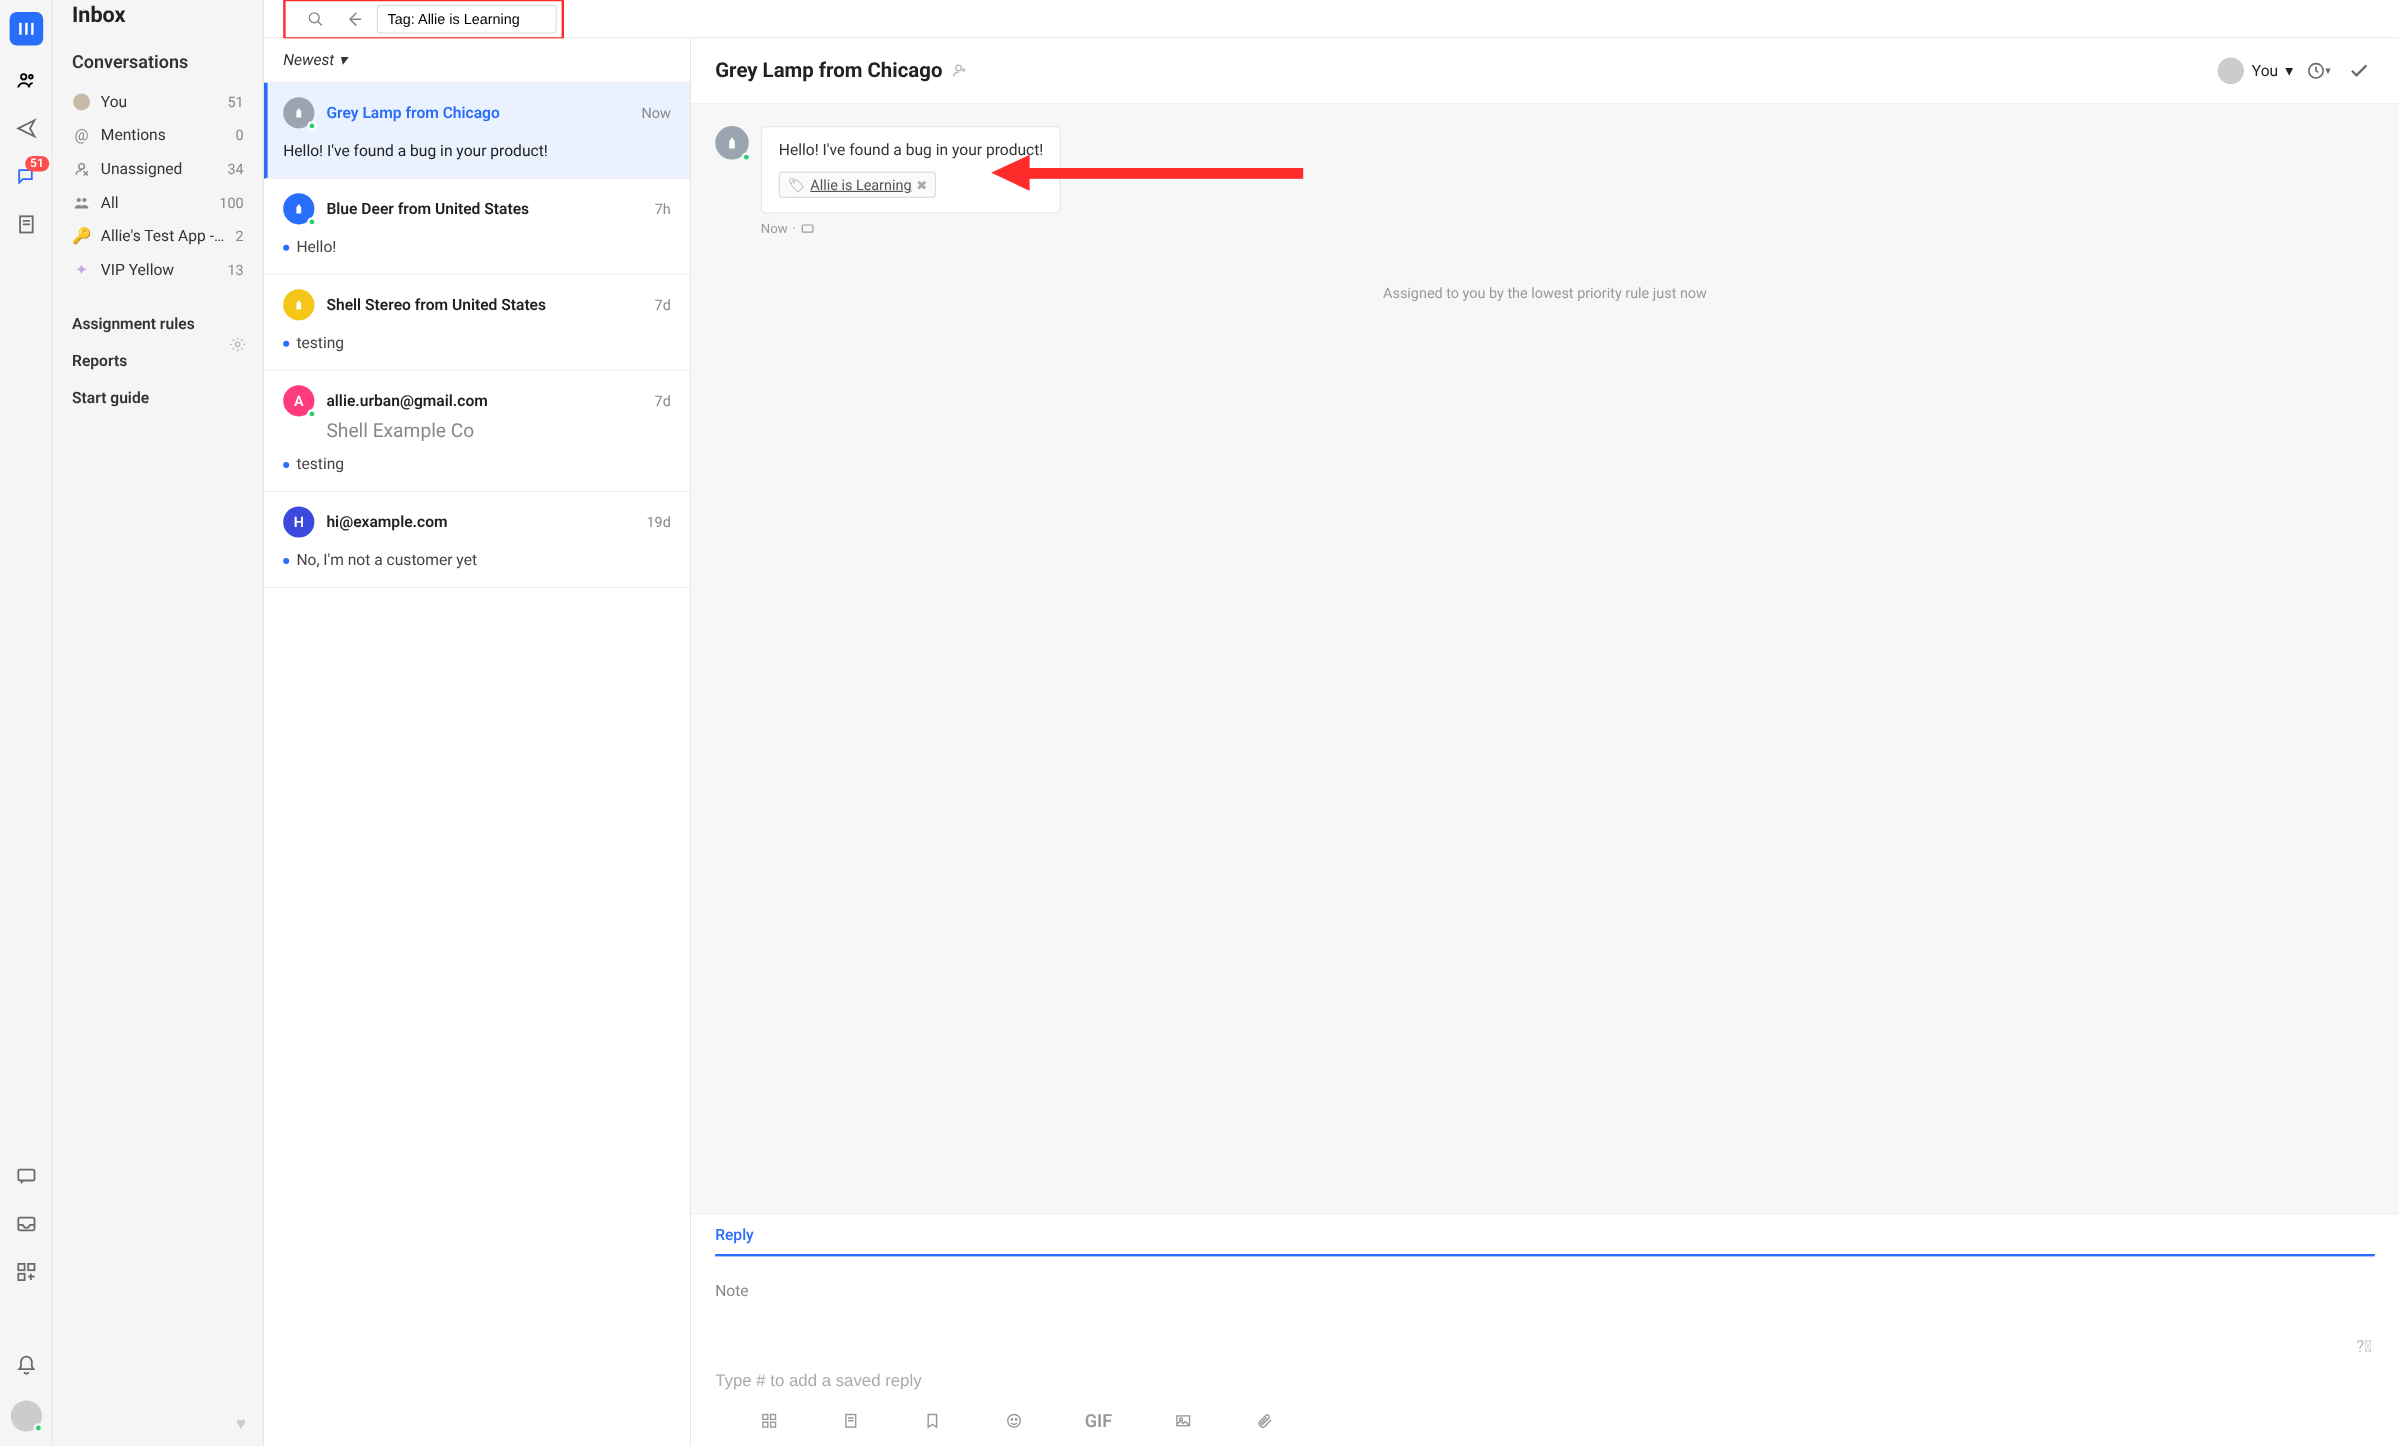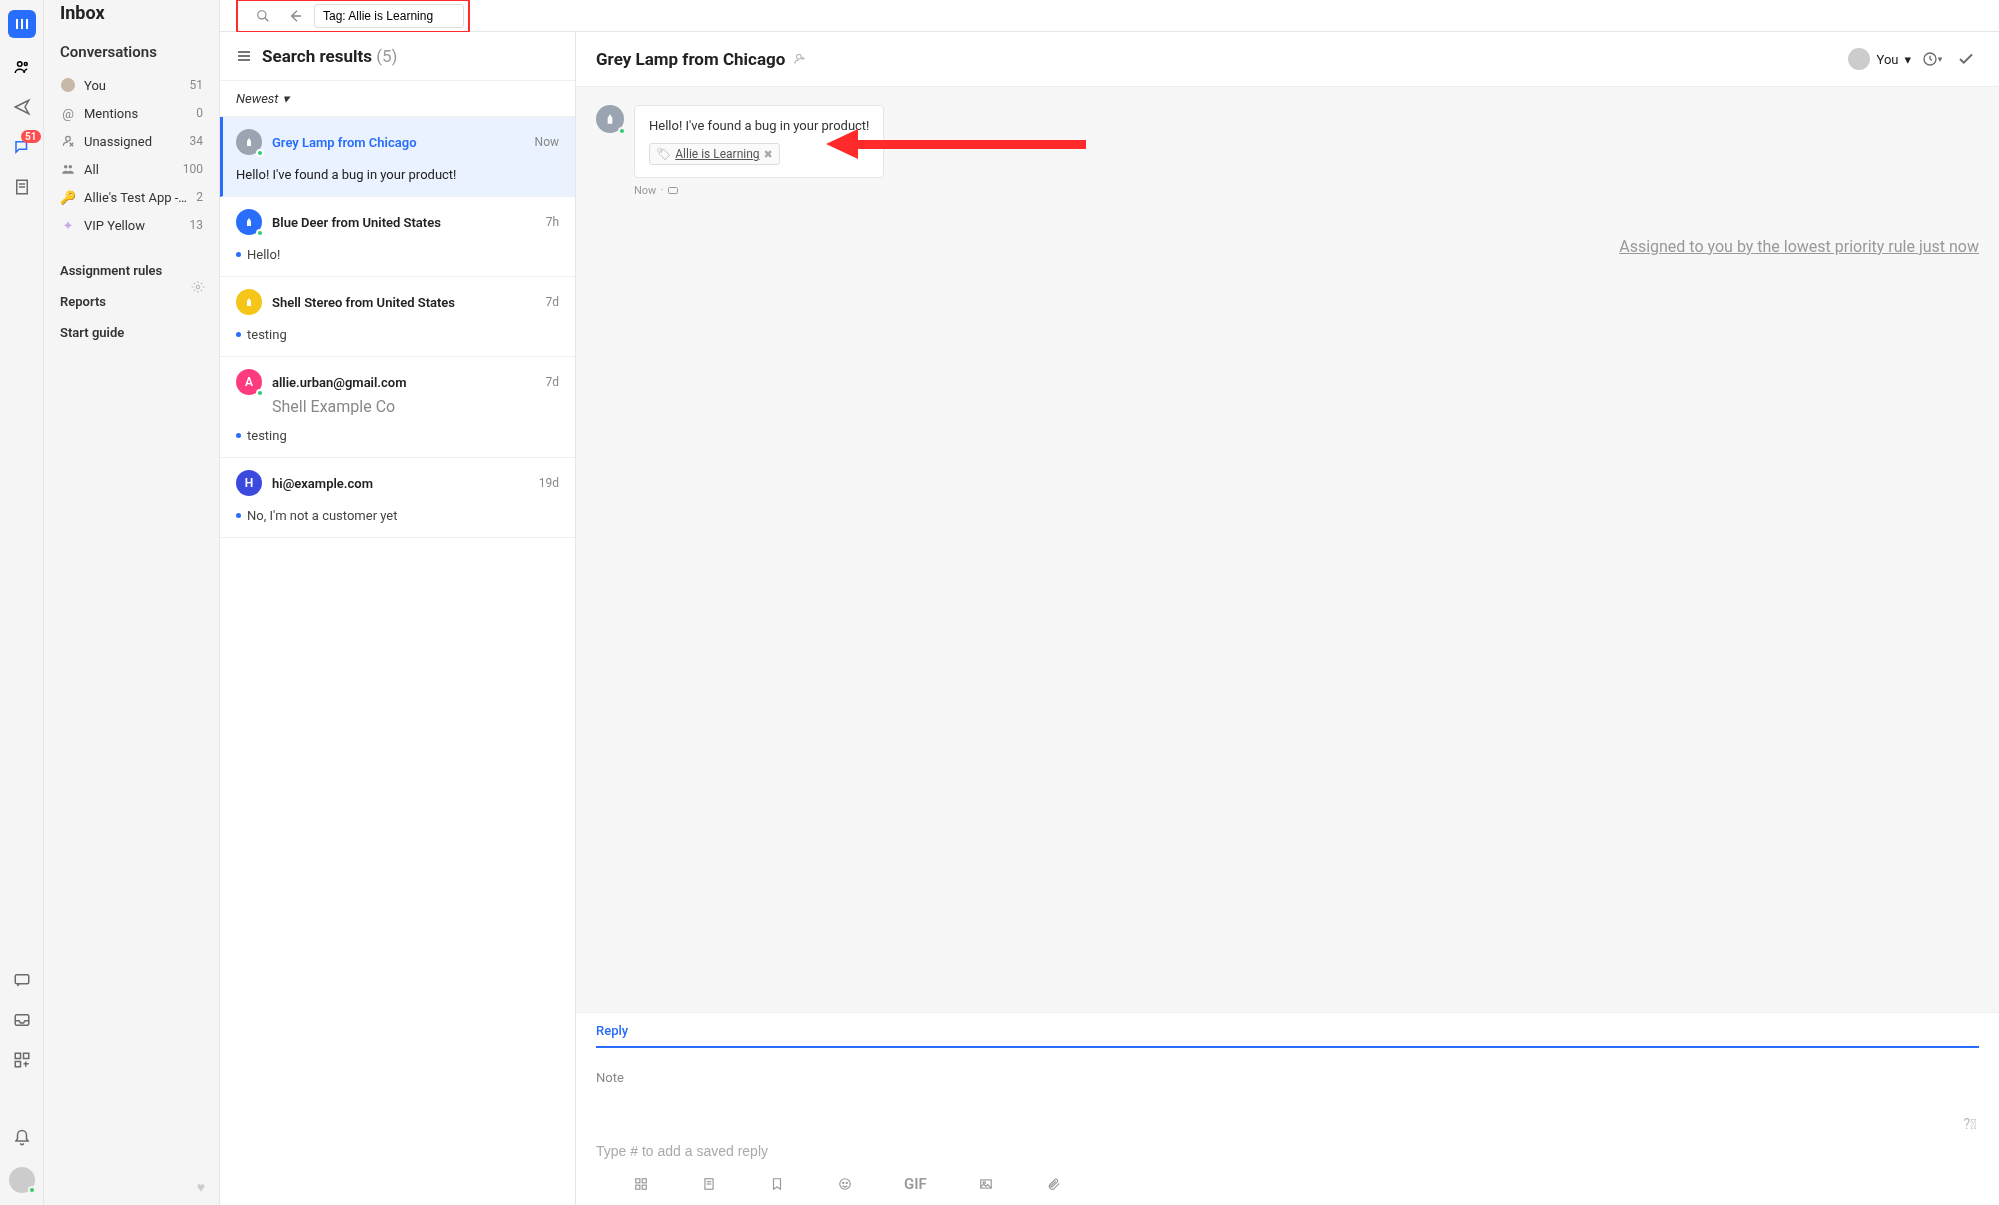--- a/index.html
+++ b/index.html
@@ -72,21 +72,21 @@
 .dbody{flex:1;padding:18px 20px;overflow:auto;position:relative;}
 .msgrow{display:flex;gap:10px;align-items:flex-start;}
 .msgrow .av{width:28px;height:28px;border-radius:50%;background:#9aa5b1;flex-shrink:0;position:relative;display:flex;align-items:center;justify-content:center;color:#fff;}
 .msgrow .av .dot{position:absolute;right:-2px;bottom:-2px;width:8px;height:8px;background:#2ecc71;border:2px solid #f7f7f7;border-radius:50%;}
 .bubble{background:#fff;border:1px solid #e6e6e6;border-radius:4px;padding:12px 14px;max-width:420px;}
 .bubble .text{font-size:13px;color:#333;margin-bottom:10px;}
 .tag{display:inline-flex;align-items:center;gap:4px;border:1px solid #ddd;border-radius:3px;padding:3px 6px;font-size:12px;color:#555;background:#fafafa;cursor:pointer;}
 .tag .tname{text-decoration:underline;}
 .tag .x{color:#aaa;font-size:11px;}
 .meta{font-size:11px;color:#999;margin-top:6px;margin-left:38px;display:flex;align-items:center;gap:4px;}
-.assigned-note{text-align:right;color:#999;font-size:16px;margin-top:40px;text-decoration:underline;}
+.assigned-note{text-align:center;color:#999;font-size:12px;margin-top:40px;}
 
 
 .arrow{position:absolute; top:42px; left:250px; width:260px; height:30px;}
 .arrow .shaft{position:absolute;left:30px;top:11px;right:0;height:9px;background:#ff2a2a;}
 .arrow .head{position:absolute;left:0;top:0;width:0;height:0;border-top:15px solid transparent;border-bottom:15px solid transparent;border-right:32px solid #ff2a2a;}
 
 
 .composer{background:#fff;border-top:1px solid #eee;}
 .ctabs{display:flex;gap:22px;padding:10px 20px 0;position:relative;flex-direction:column;}
 .ctab{font-size:13px;color:#888;padding-bottom:8px;cursor:pointer;}
@@ -265,30 +265,20 @@
               </svg>
             </div>
           <input value="Tag: Allie is Learning" style="">
         </div>
       </div>
     </div>
 
     <div class="cols">
 
       <div class="listcol">
-        <div class="list-hdr">
-          <span style="color:#333">
-              <svg width="16" height="16" viewBox="0 0 24 24" stroke="currentColor" stroke-width="2">
-                <line x1="3" y1="6" x2="21" y2="6"></line>
-                <line x1="3" y1="12" x2="21" y2="12"></line>
-                <line x1="3" y1="18" x2="21" y2="18"></line>
-              </svg>
-            </span>
-          <h2><span>Search results</span> <span class="count">(5)</span></h2>
-        </div>
         <div class="list-sort">
           <span>Newest</span>
           <span>▾</span>
         </div>
         <div id="conv-list">
             <div class="conv active">
     <div class="row1">
       <div class="av" style="background:#9aa5b1">
         <svg width="12" height="12" viewBox="0 0 24 24" fill="#fff">
                     <path d="M8 20V10l4-6 4 6v10z"></path>

